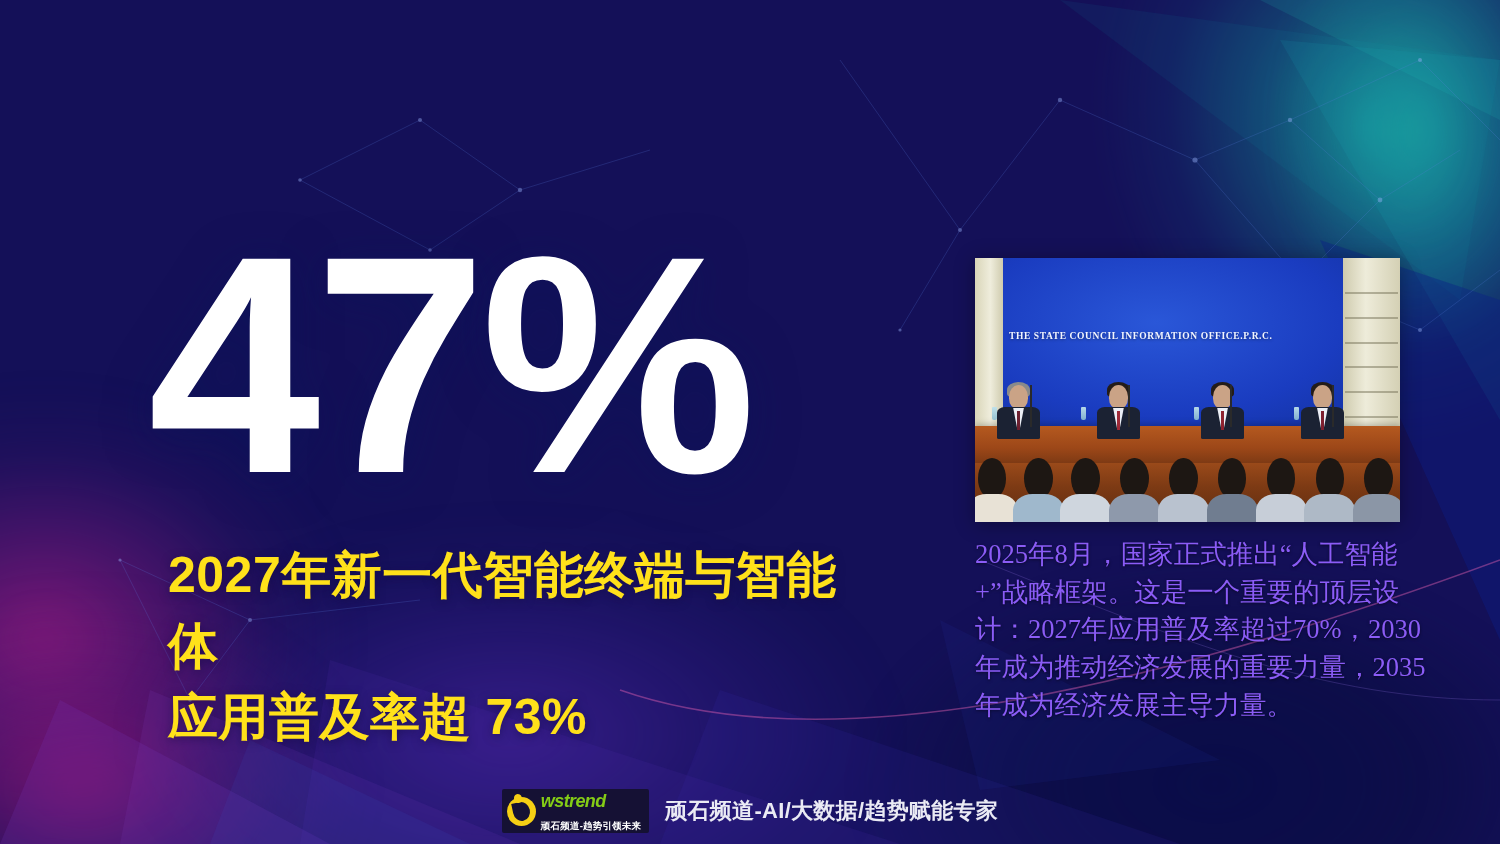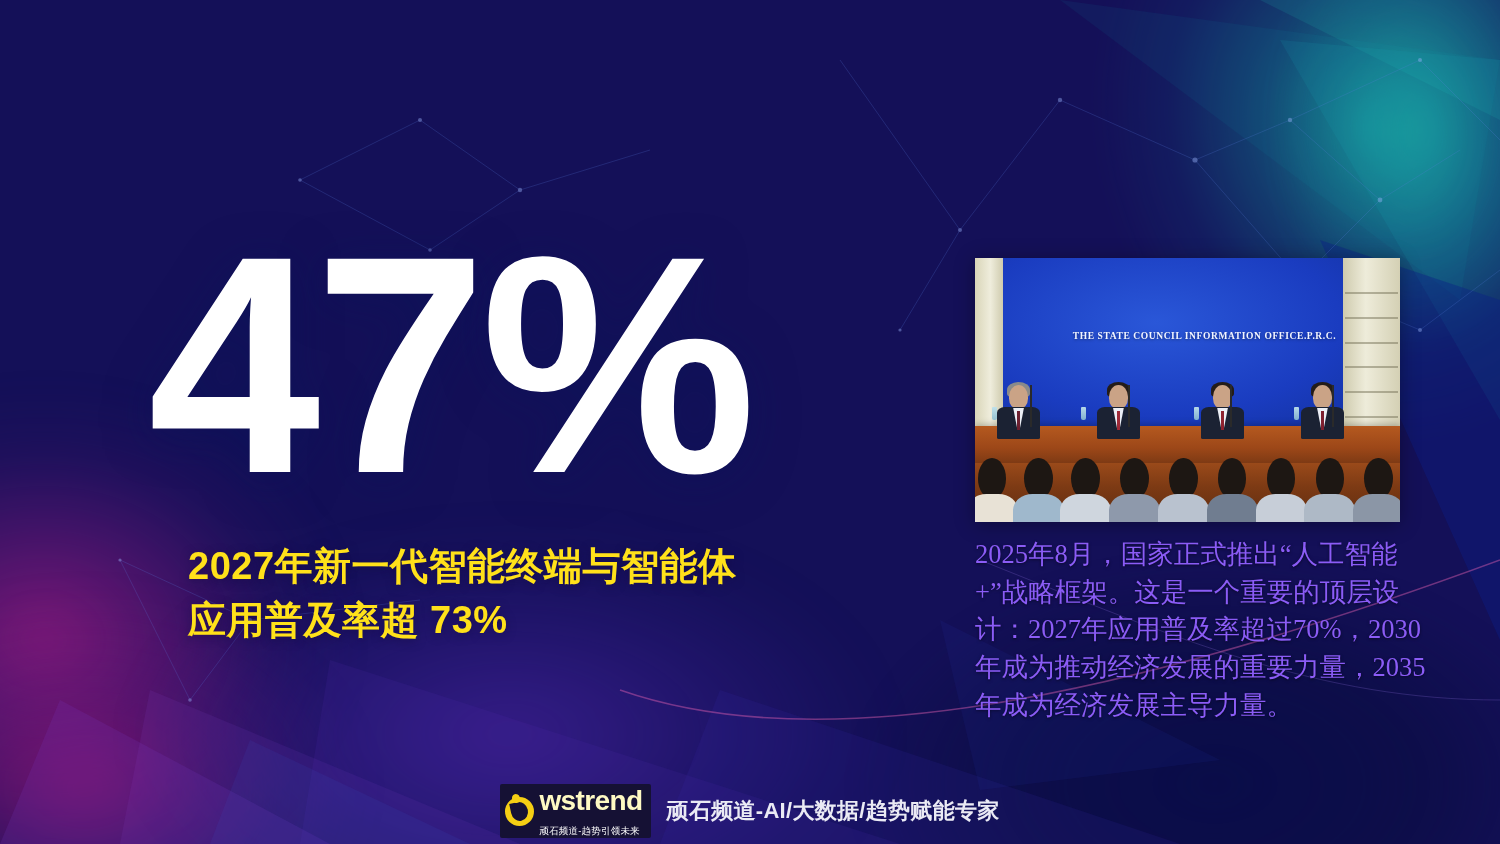--- a/index.html
+++ b/index.html
@@ -67,23 +67,23 @@
     position:absolute; left:148px; top:232px;
     font-size:310px; line-height:.86;
     font-weight:700; color:#ffffff;
     letter-spacing:-6px;
     font-family:"Liberation Sans", sans-serif;
     text-shadow:0 6px 46px rgba(10,20,90,.55);
   }
 
   
   .headline{
-    position:absolute; left:188px; top:540px;
+    position:absolute; left:168px; top:540px;
     width:700px;
-    font-size:38px; line-height:1.42;
+    font-size:50px; line-height:1.42;
     font-weight:700; color:#ffe11a;
     letter-spacing:.5px;
     text-shadow:0 2px 10px rgba(20,10,70,.6);
   }
   .headline .l2{ display:block; }
 
   
   .photo{
     position:absolute; left:975px; top:258px;
     width:425px; height:264px;
@@ -103,21 +103,21 @@
   .ph-right-col .slat{ position:absolute; left:4%; width:92%; height:2px; background:rgba(120,115,90,.5); }
   .ph-title-cn{
     position:absolute; left:8%; top:16%; width:77%;
     text-align:center; color:#fff; font-weight:700;
     font-size:21px; letter-spacing:5px;
     text-shadow:0 1px 4px rgba(0,0,0,.45);
     font-family:"Liberation Sans", sans-serif;
   }
   .ph-title-en{
     position:absolute; left:8%; top:27.5%; width:77%;
-    text-align:right; color:#f2f5ff; font-weight:700;
+    text-align:left; color:#f2f5ff; font-weight:700;
     font-size:9.5px; letter-spacing:.6px;
     font-family:"Liberation Serif", serif;
     text-shadow:0 1px 3px rgba(0,0,0,.4);
   }
   .ph-table{
     position:absolute; left:0; right:0; top:63.5%; height:14%;
     background:linear-gradient(180deg,#b5591f 0%,#9c4718 60%,#7e3a14 100%);
     box-shadow:0 -2px 6px rgba(0,0,0,.22);
   }
   .ph-table-top{ position:absolute; left:0; right:0; top:63.5%; height:2.5%;
@@ -173,22 +173,22 @@
     content:""; position:absolute; left:6px; top:5px;
     width:17px; height:19px; border-radius:0 50% 50% 50%;
     background:#151134; transform:rotate(-12deg);
   }
   .logo-mark::after{
     content:""; position:absolute; left:7px; top:-3px;
     width:8px; height:9px; border-radius:50% 50% 0 50%;
     background:#f5cf14; transform:rotate(-18deg);
   }
   .logo-text{ display:flex; flex-direction:column; line-height:1; }
-  .logo-word{ font-size:28px; font-weight:700; color:#fef9c3; letter-spacing:-.6px; }
-  .logo-sub{ font-size:9.5px; font-weight:400; color:#ffffff; letter-spacing:.2px; margin-top:11px; }
+  .logo-word{ font-size:18px; font-weight:700; color:#84cc16; letter-spacing:-.6px;font-style:italic; }
+  .logo-sub{ font-size:9.5px; font-weight:700; color:#ffffff; letter-spacing:.2px; margin-top:11px; }
   .footer-tag{ font-size:22px; font-weight:700; color:#eaeaf4; letter-spacing:.3px; }
 </style>
 </head>
 <body>
 
 <div class="slide">
 
   <div class="bg-base"></div>
   <div class="bg-teal"></div>
   <div class="bg-teal2"></div>

